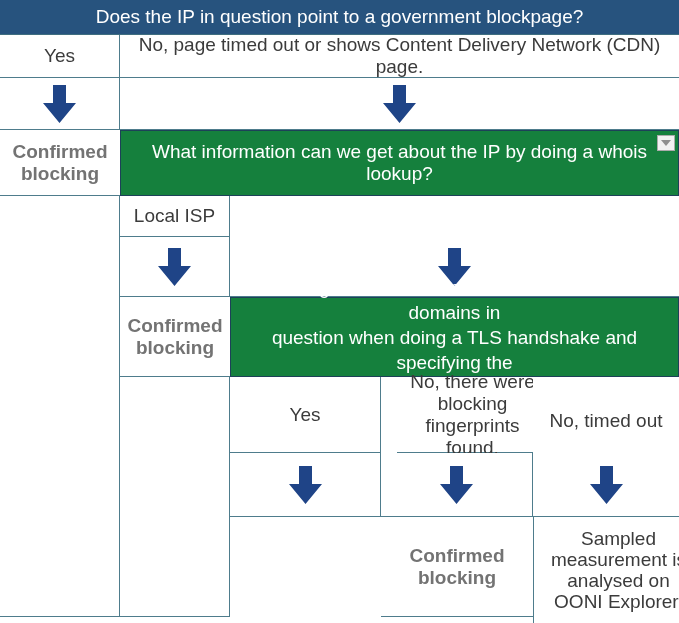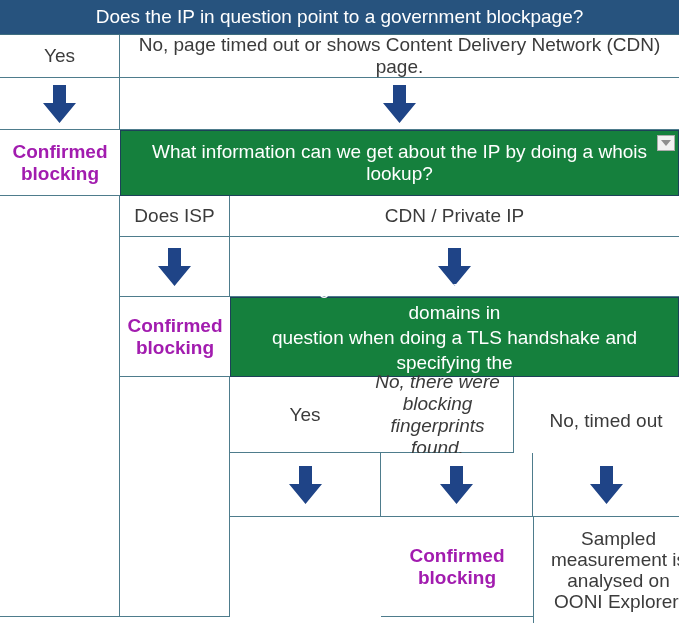--- a/index.html
+++ b/index.html
@@ -17,21 +17,21 @@
   }
   .b-r{border-right:1px solid #4e7c8c;}
   .b-b{border-bottom:1px solid #4e7c8c;}
   .b-l{border-left:1px solid #4e7c8c;}
   .hdr1{
     background:#27537e;color:#ffffff;border-bottom:1px solid #3f6e80;
   }
   .hdr2{
     background:#15803d;color:#ffffff;border:1px solid #1d4158;
   }
-  .bold{font-weight:bold;color:#a21caf;}
+  .bold{font-weight:bold;color:#737373;}
   .q3{line-height:25px;padding:0 18px;}
   .pad{padding:14px 10px;}
   .lh21{line-height:21px;}
   .arrow-icon{display:block;}
   .dd-box{
     position:absolute;top:4px;right:3px;width:18px;height:16px;
     background:#f2f2f2;border:1px solid #ababab;box-sizing:border-box;
     display:flex;align-items:center;justify-content:center;cursor:pointer;
   }
   .dd-tri{
@@ -64,22 +64,21 @@
 blocking</div>
   <div class="cell hdr2" style="left:120px;top:130px;width:559px;height:66px;">
     <span>What information can we get about the IP by doing a whois lookup?</span>
     <span class="dd-box">
       <span class="dd-tri"></span>
     </span>
   </div>
 
   <div class="cell b-r b-b" style="left:0;top:196px;width:120px;height:421px;"></div>
 
-  <div class="cell b-r b-b" style="left:120px;top:196px;width:110px;height:41px;">Does ISP</div>
-  <div class="cell b-b" style="left:230px;top:196px;width:449px;height:41px;">CDN / Private IP</div>
+  <div class="cell b-r b-b" style="left:120px;top:196px;width:110px;height:41px;">Local ISP</div>
 
   <div class="cell b-r b-b" style="left:120px;top:237px;width:110px;height:60px;">
     <svg class="arrow-icon" width="33" height="38" viewBox="0 0 33 38">
         <path d="M10 0 h13 v18 h10 L16.5 38 L0 18 h10 Z" fill="#1f4487"></path>
       </svg>
   </div>
   <div class="cell b-b" style="left:230px;top:237px;width:449px;height:60px;">
     <svg class="arrow-icon" width="33" height="38" viewBox="0 0 33 38">
         <path d="M10 0 h13 v18 h10 L16.5 38 L0 18 h10 Z" fill="#1f4487"></path>
       </svg>
@@ -87,21 +86,21 @@
 
   <div class="cell b-b bold" style="left:120px;top:297px;width:110px;height:80px;">Confirmed
 blocking</div>
   <div class="cell hdr2 q3" style="left:230px;top:297px;width:449px;height:80px;">Do we get a valid TLS certificate for one of the domains in
 question when doing a TLS handshake and specifying the
 SNI</div>
 
   <div class="cell b-r b-b" style="left:120px;top:377px;width:110px;height:240px;"></div>
 
   <div class="cell b-r b-b" style="left:230px;top:377px;width:151px;height:76px;">Yes</div>
-  <div class="cell b-r b-b" style="left:362px;top:377px;width:152px;height:76px;font-style:italic;">No, there were
+  <div class="cell b-r b-b" style="left:397px;top:377px;width:152px;height:76px;">No, there were
 blocking
 fingerprints found.</div>
   <div class="cell b-b" style="left:533px;top:377px;width:146px;height:88px;">No, timed out</div>
 
   <div class="cell b-r b-b" style="left:230px;top:453px;width:151px;height:64px;">
     <svg class="arrow-icon" width="33" height="38" viewBox="0 0 33 38">
         <path d="M10 0 h13 v18 h10 L16.5 38 L0 18 h10 Z" fill="#1f4487"></path>
       </svg>
   </div>
   <div class="cell b-r b-b" style="left:381px;top:453px;width:152px;height:64px;">

